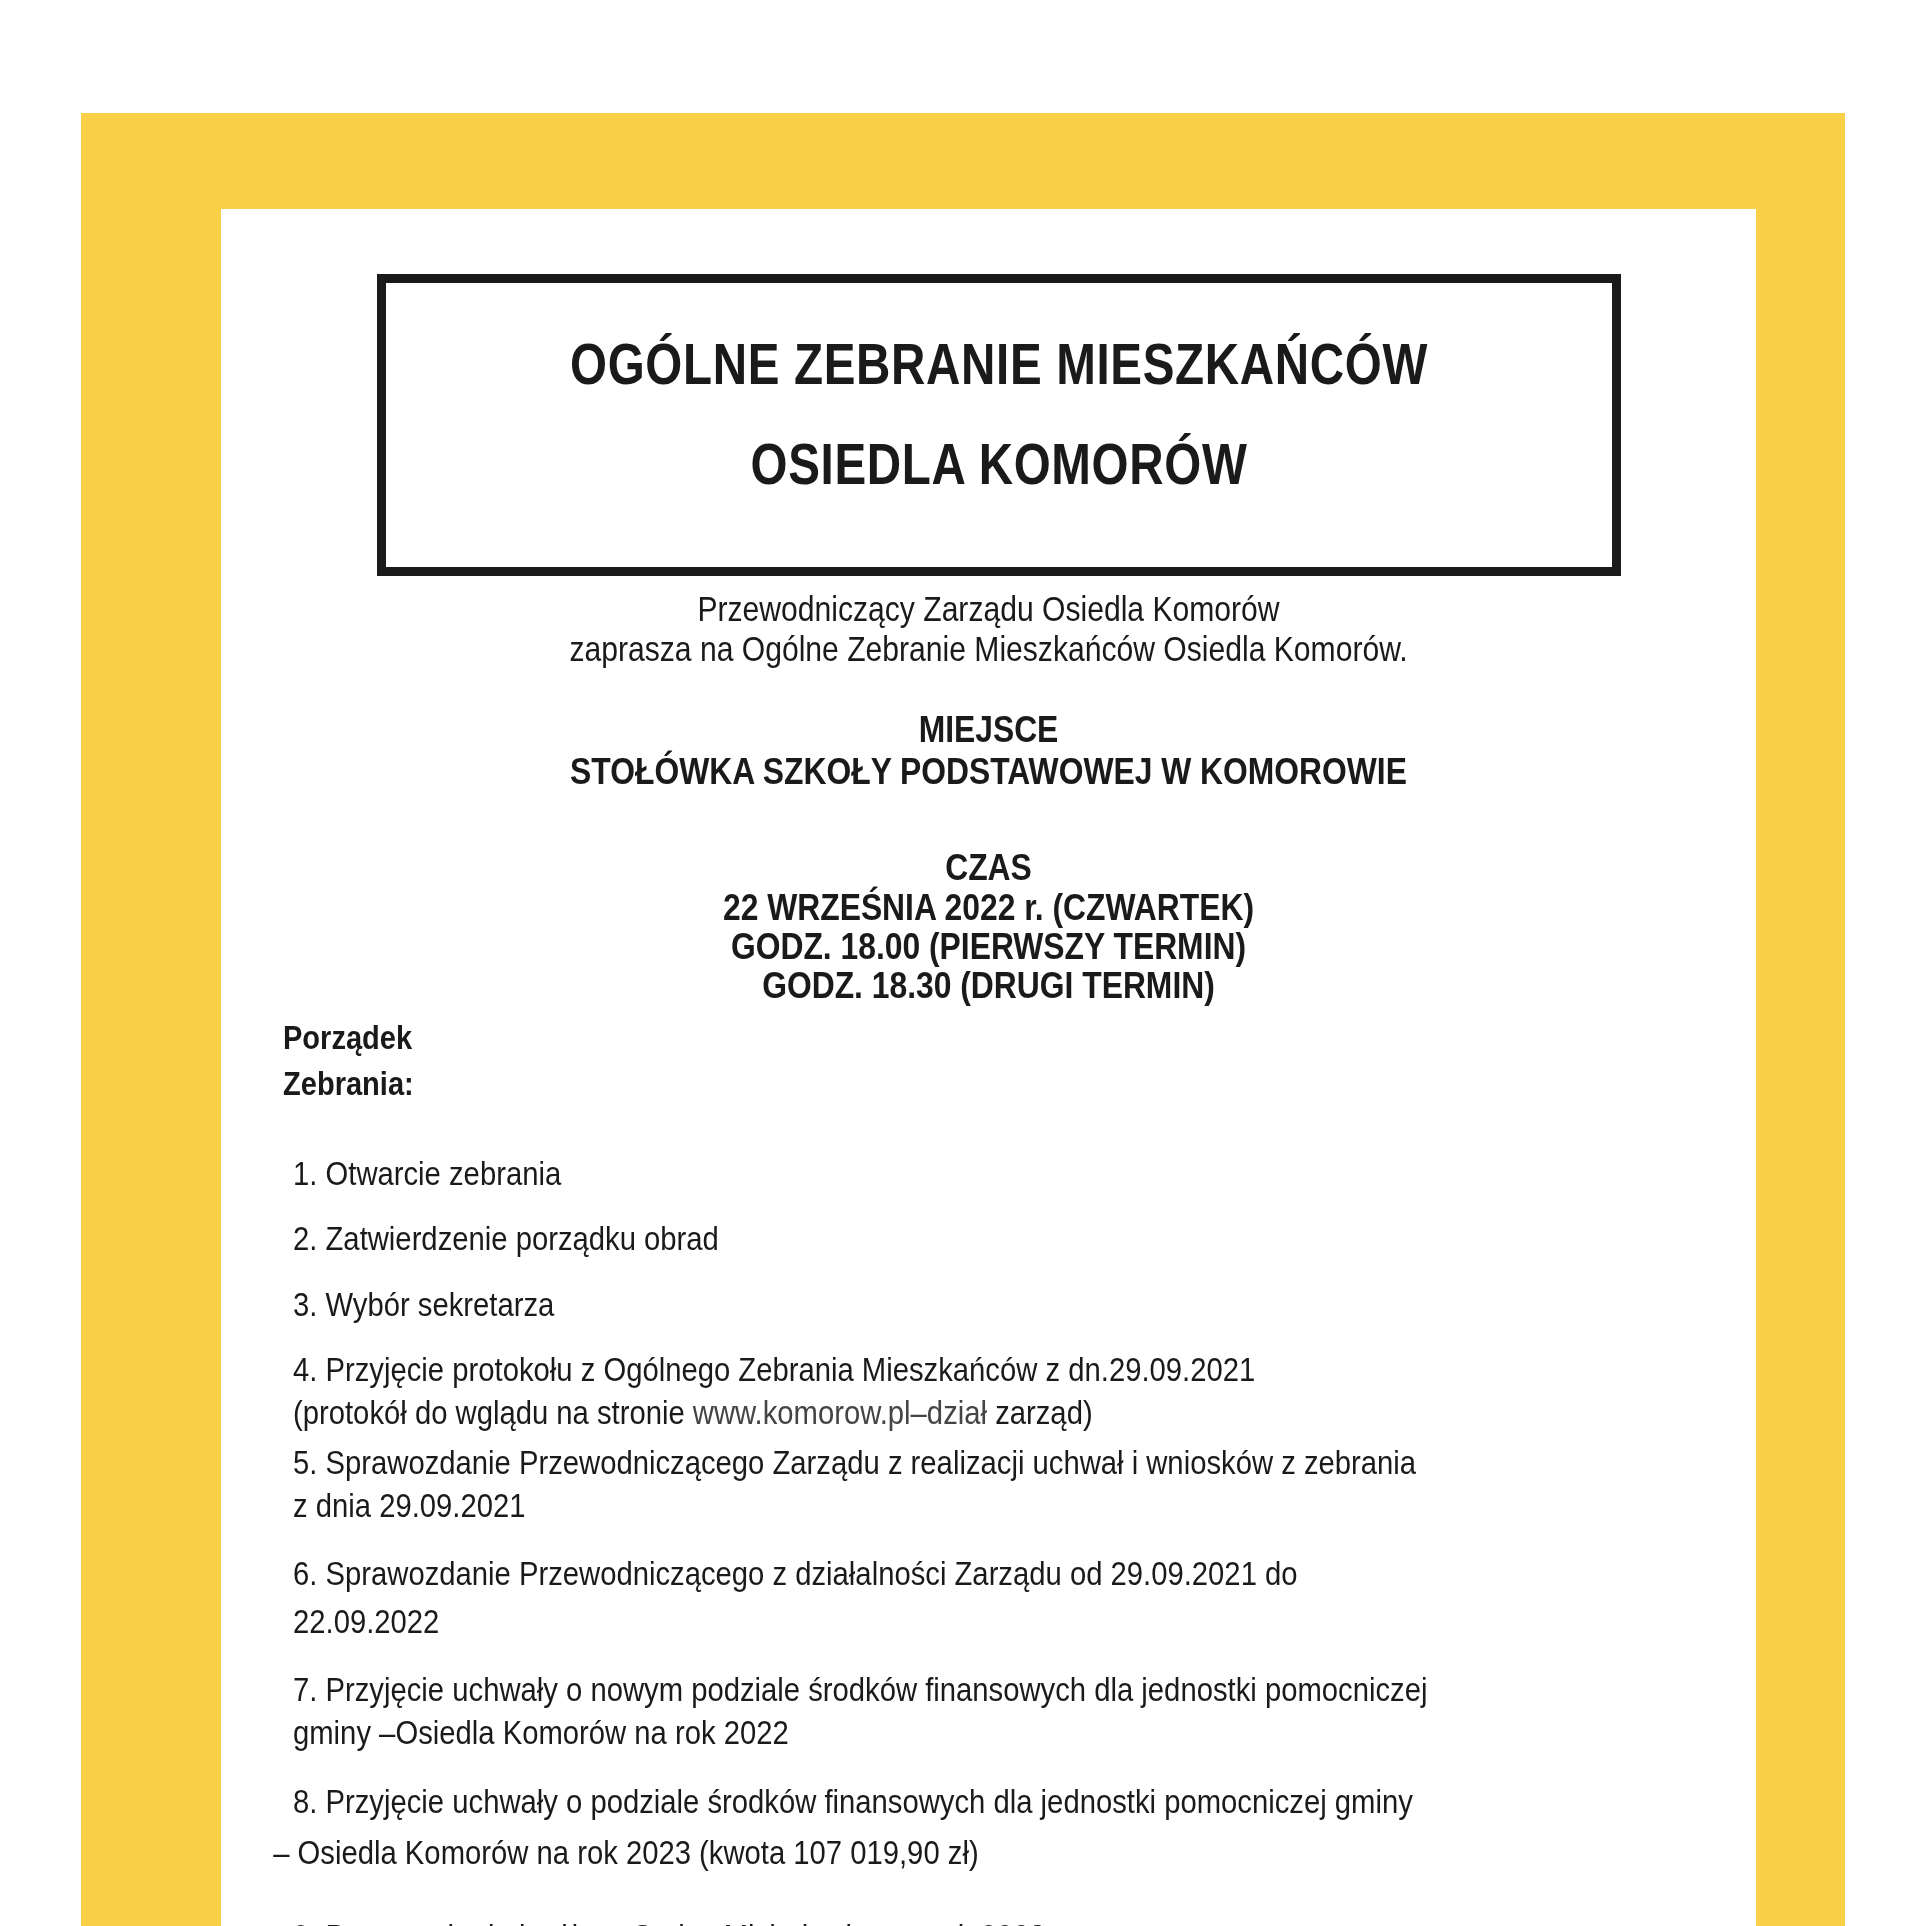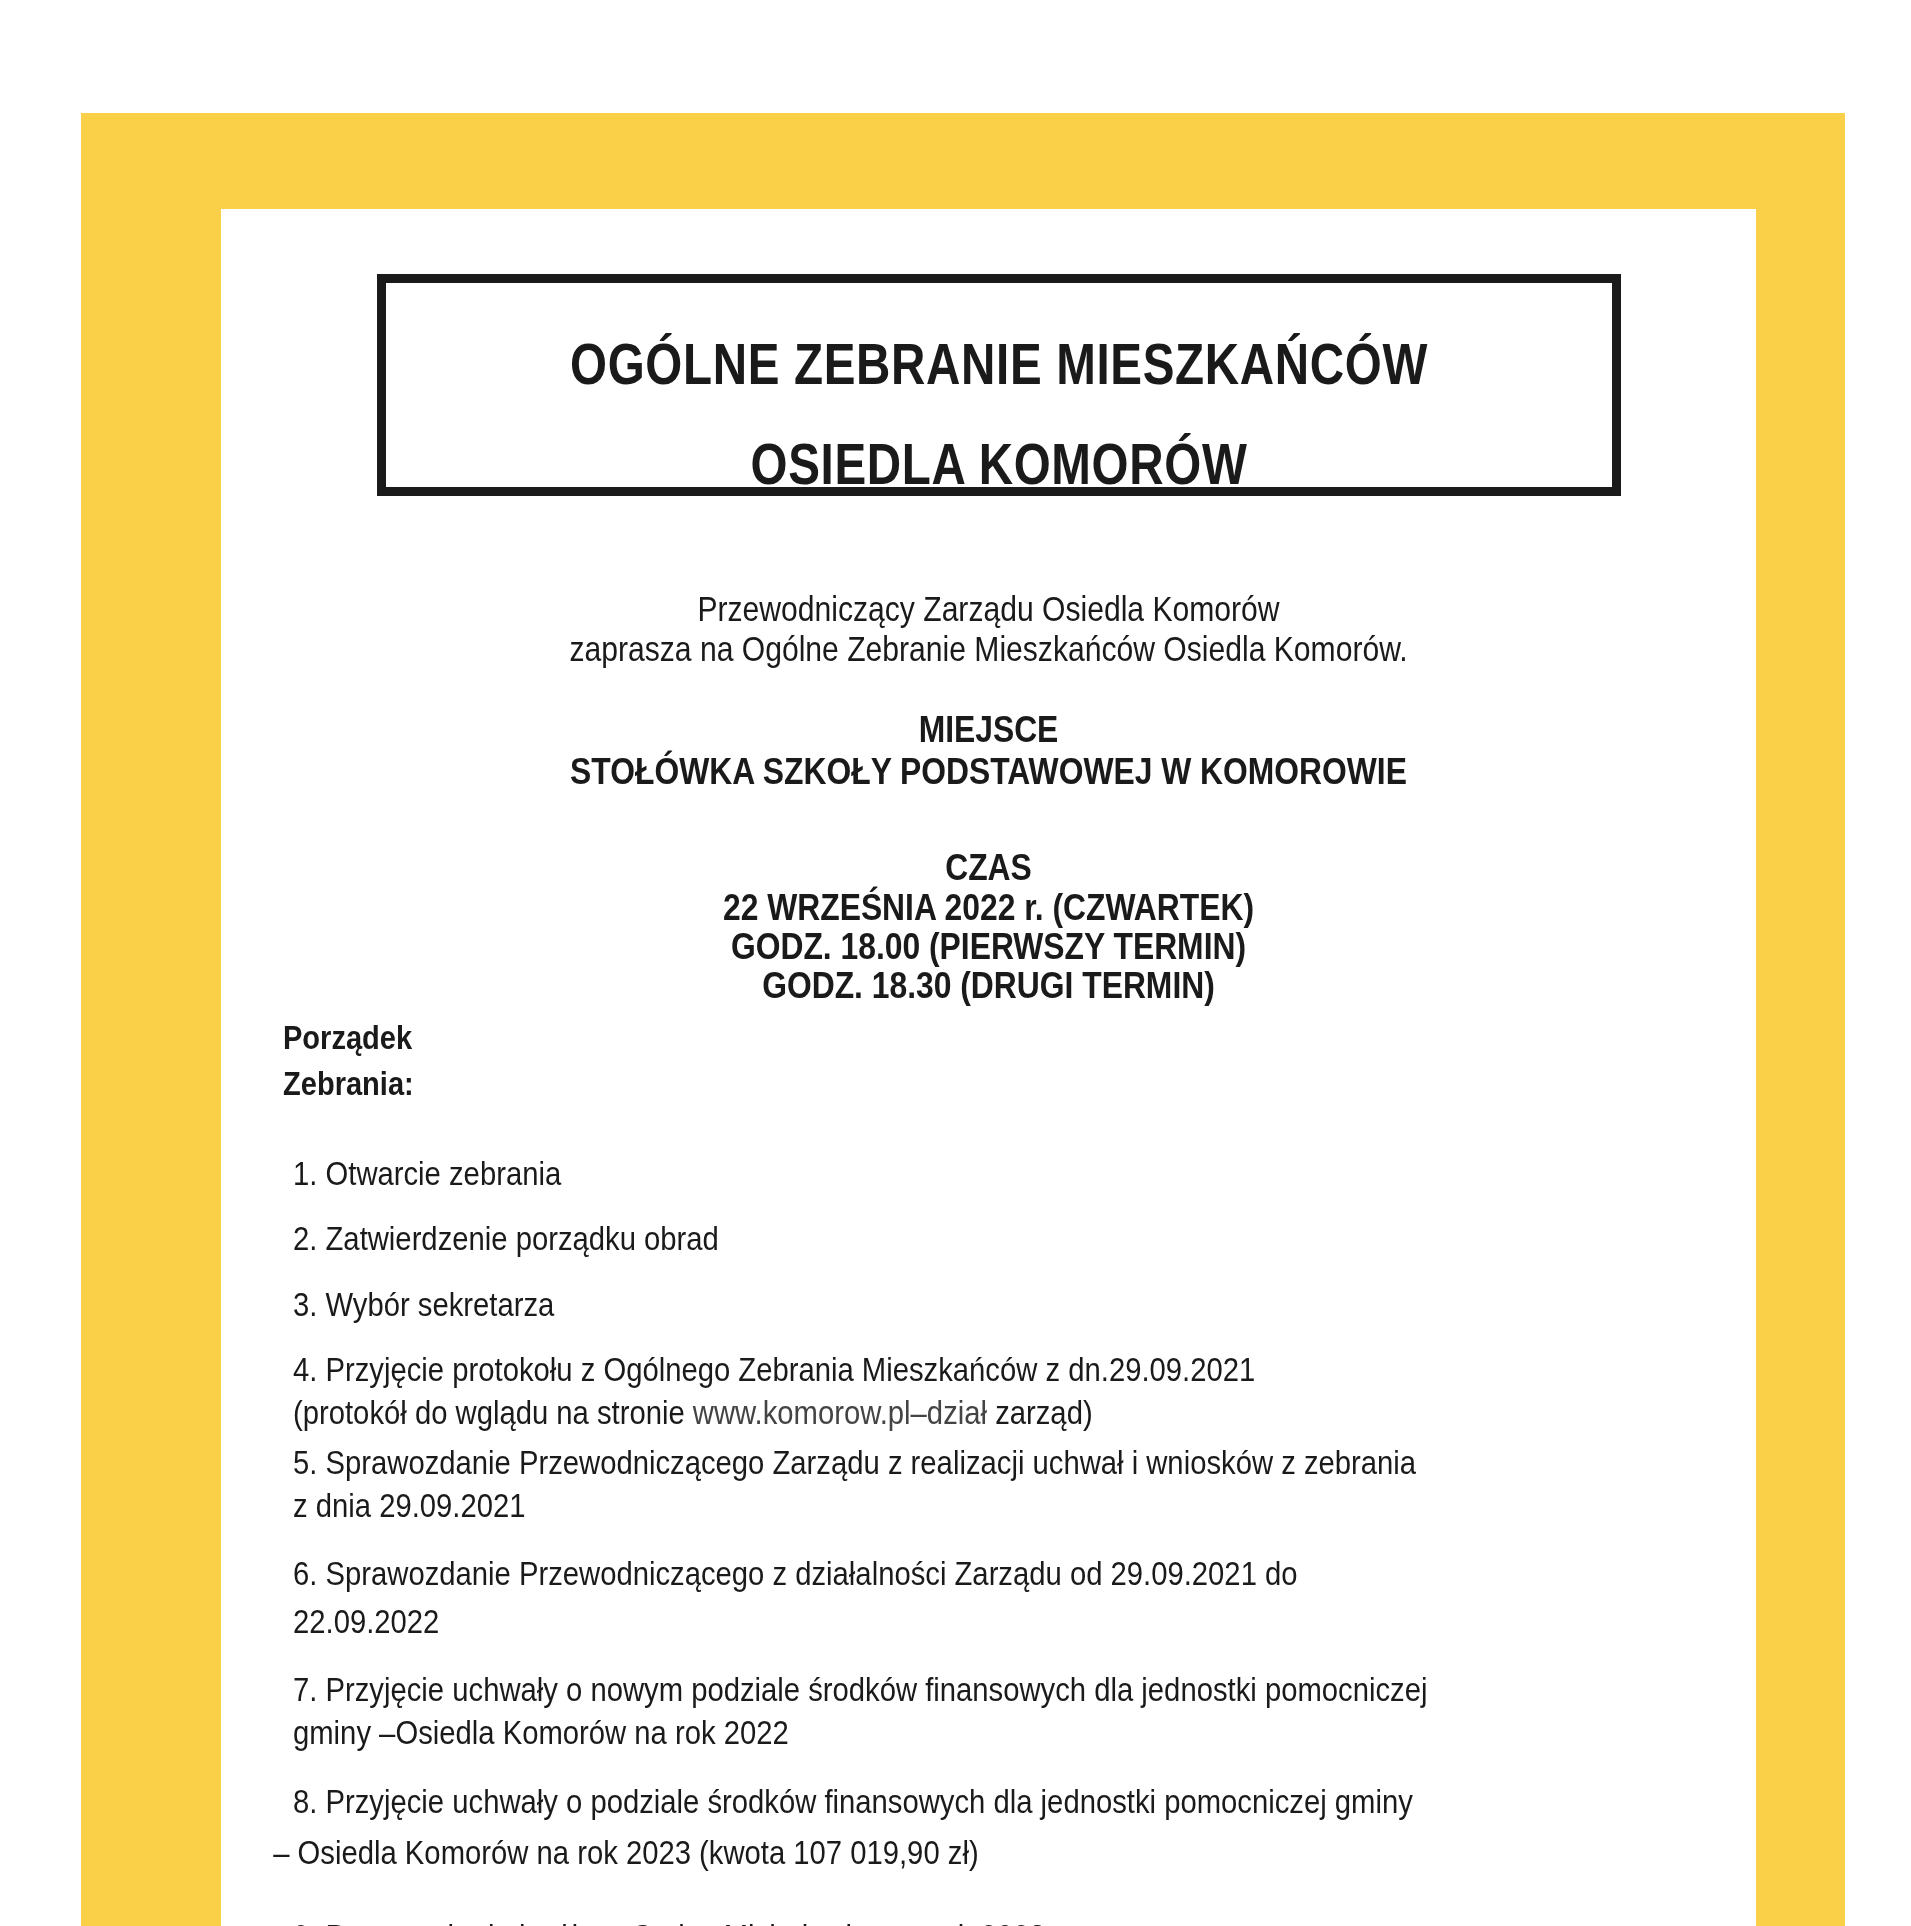--- a/index.html
+++ b/index.html
@@ -1,20 +1,20 @@
 <!DOCTYPE html>
 <html style="font-size:6.2px"><head>
 <meta charset="utf-8">
 <style>
   html, body { margin:0; padding:0; background:#ffffff; }
   body { width:1911px; height:2703px; position:relative; overflow:hidden;
          font-family:"Liberation Sans", sans-serif; color:#1a1a1a; }
   .frame { position:absolute; left:81px; top:113px; width:1764px; height:2384px; background:#F9D047; }
   .inner { position:absolute; left:221px; top:209px; width:1535px; height:2192px; background:#ffffff; }
-  .title-box { position:absolute; left:377px; top:274px; width:1244px; height:222px;
+  .title-box { position:absolute; left:377px; top:274px; width:1244px; height:302px;
                border:9.2px solid #1a1a1a; box-sizing:border-box; text-align:center; }
   .title-line { font-weight:bold; font-size:58px; line-height:58px; transform:scaleX(0.82); letter-spacing:0.8px; }
   .title-line.l1 { margin-top:52px; }
   .title-line.l2 { margin-top:42px; }
   .center { position:absolute; left:221px; width:1535px; text-align:center; white-space:nowrap; }
   .intro { font-size:35px; line-height:40px; transform:scaleX(0.86); }
   .bold-c { font-weight:bold; font-size:37px; line-height:42px; transform:scaleX(0.86); }
   .agenda-head { position:absolute; left:283px; top:1015px; font-weight:bold; font-size:33px; line-height:46px; transform-origin:left; transform:scaleX(0.88); }
   .item { position:absolute; font-size:34px; line-height:43px; white-space:nowrap; transform-origin:left top; transform:scaleX(0.86); }
   .link { color:#444; }

